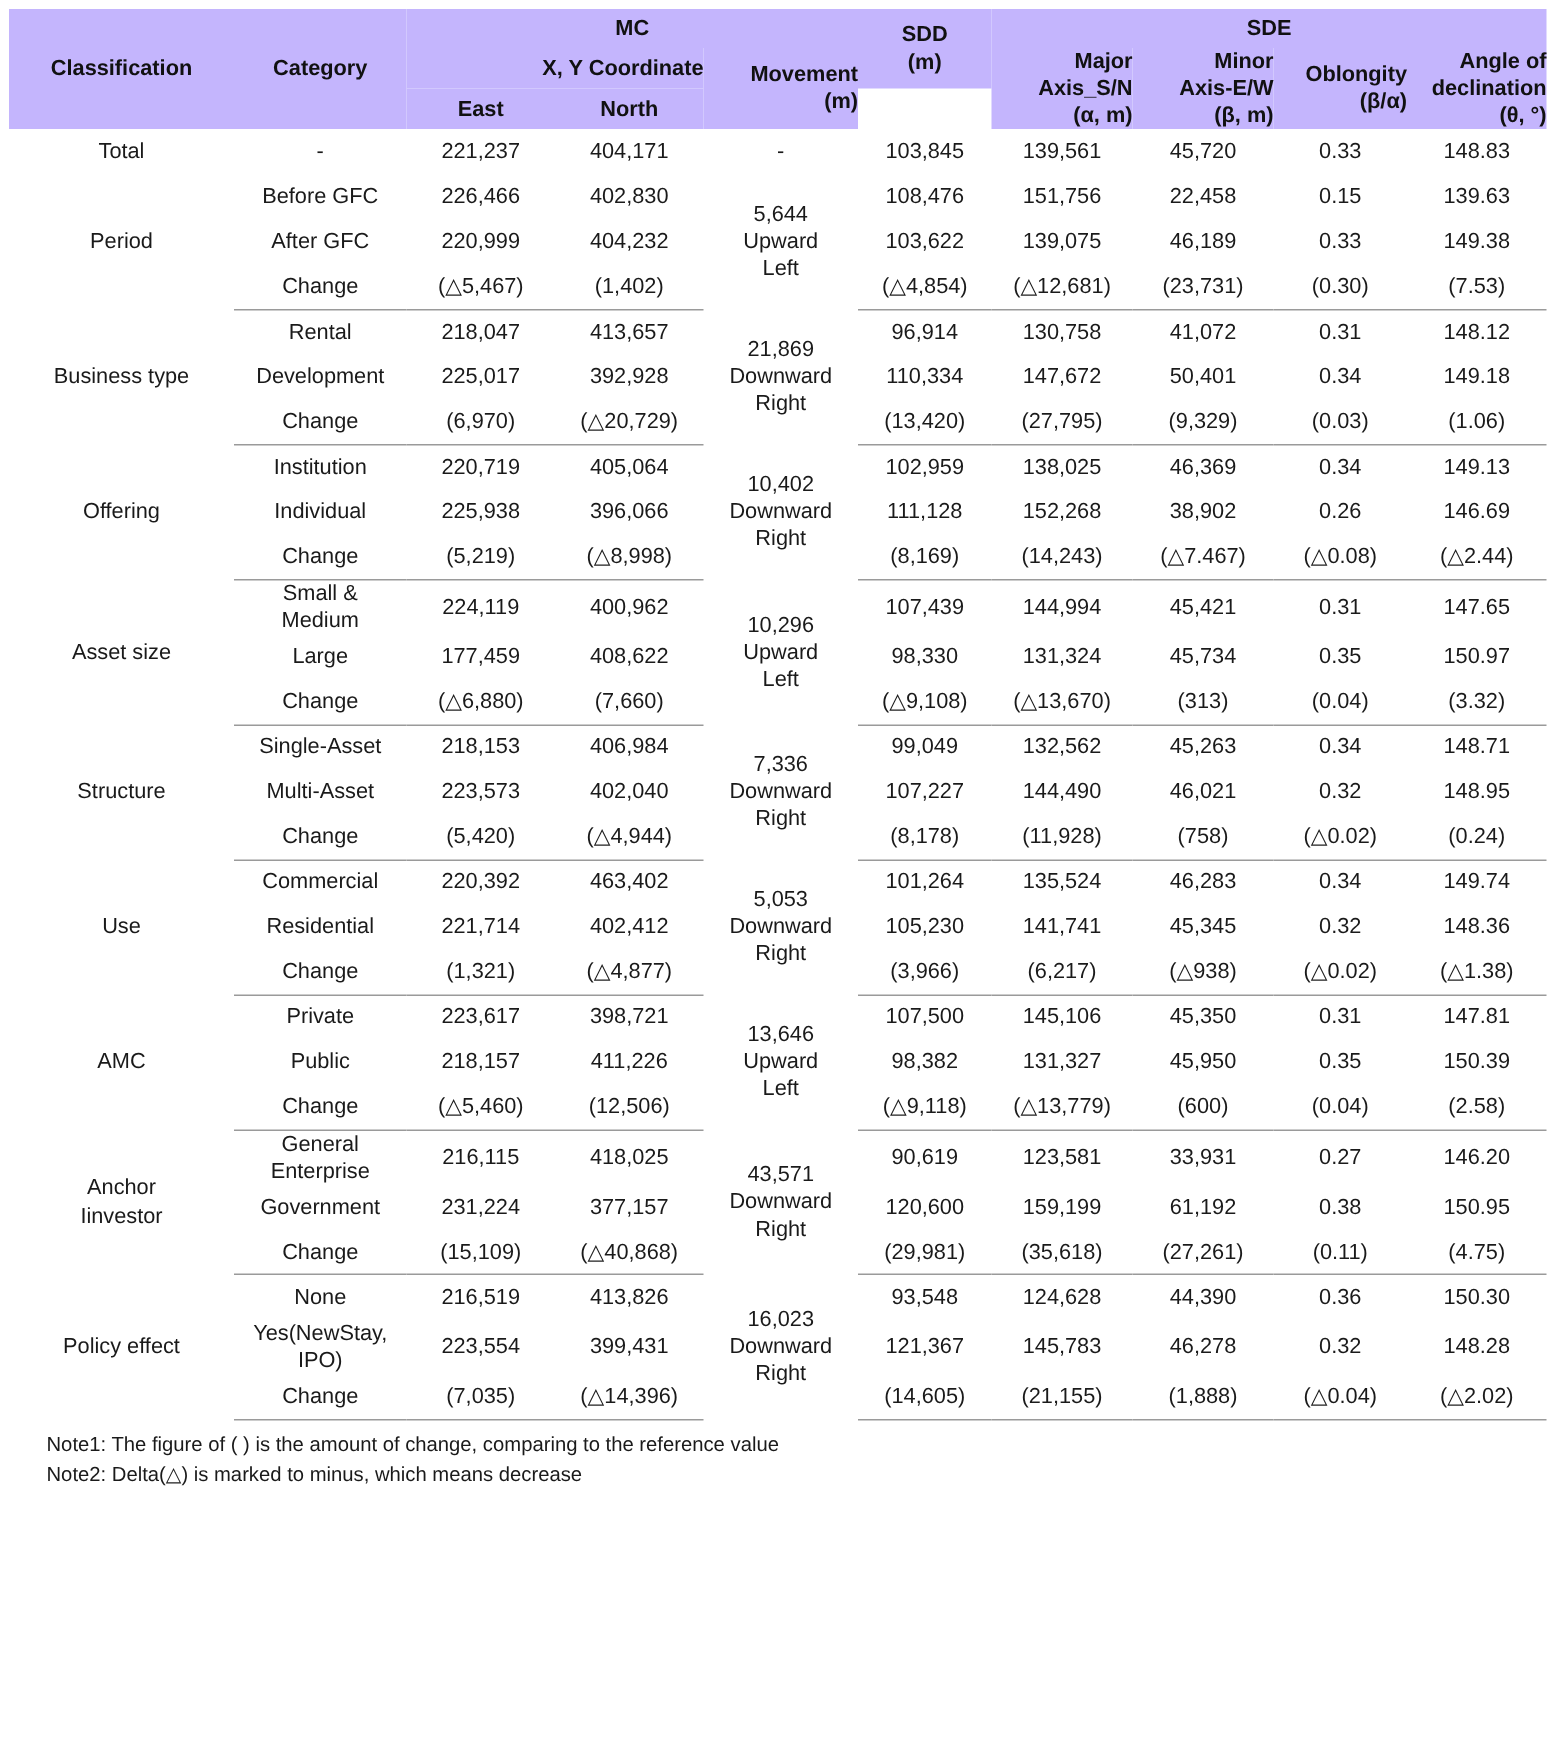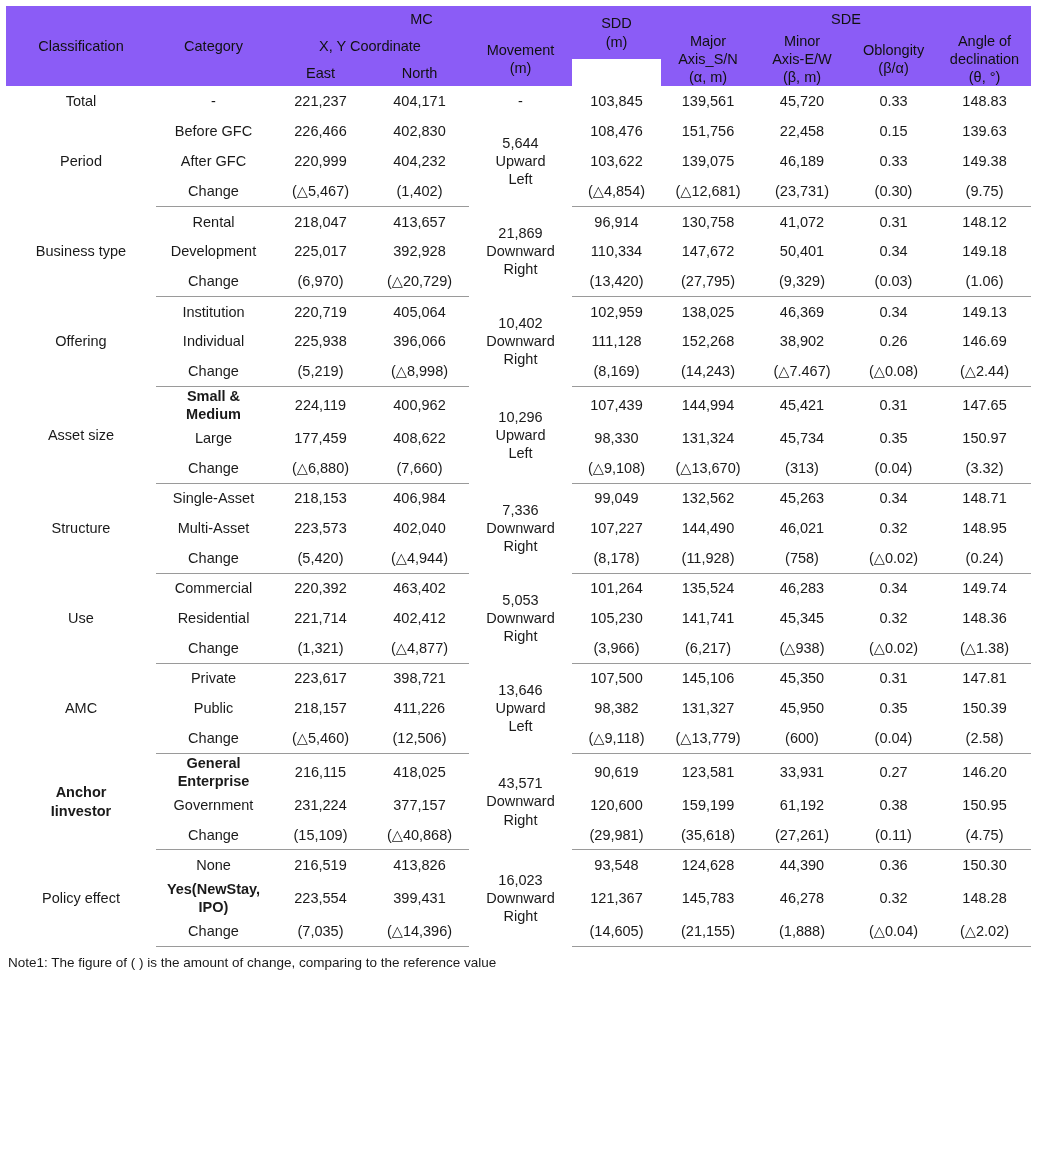--- a/index.html
+++ b/index.html
@@ -28,27 +28,27 @@
     font-size: 14.5px;
   }
   table.stat th, table.stat td {
     border: none;
     padding: 0;
     text-align: center;
     vertical-align: middle;
     line-height: 1.25;
   }
   thead th {
-    background: #8b5cf6;
-    font-weight: normal;
+    background: #c4b5fd;
+    font-weight: bold;
     color: #111;
     padding: 4px 2px;
   }
   thead tr.r1 th { height: 26px; }
-  thead tr.r2 th { height: 26px; }
+  thead tr.r2 th { height: 26px; text-align: right; }
   thead tr.r3 th { height: 26px; }
   .bt-thick { border-top: 2px solid #4a4a4a; }
   .bb-thick { border-bottom: 2px solid #4a4a4a; }
   .bl-thin { border-left: 1px solid #c8c8c8; }
   .head-under { border-bottom: 1px solid #9a9a9a; }
 
   tbody td {
     height: 30px;
     padding: 3px 4px;
     box-sizing: border-box;
@@ -69,22 +69,23 @@
   .movecell {
     border-bottom: 1px solid #9a9a9a;
     line-height: 1.3;
   }
   .notes {
     margin-top: 6px;
     font-size: 13.5px;
     color: #1a1a1a;
     line-height: 1.5;
     padding-left: 2px;
-  }
-  .twoline { line-height: 1.2; font-weight: bold; }
+    margin-left: 23px;
+  }
+  .twoline { line-height: 1.2; }
 </style>
 </head>
 <body>
 
 <div class="page">
   <table class="stat">
     <colgroup>
       <col style="width:150px">
       <col style="width:115px">
       <col style="width:99px">
@@ -180,21 +181,21 @@
         <td class="vsep catcell">149.38</td>
       </tr>
       <tr class="grp-last">
         <td class="cat vsep">Change</td>
         <td class="vsep">(△5,467)</td>
         <td class="vsep">(1,402)</td>
         <td class="vsep">(△4,854)</td>
         <td class="vsep">(△12,681)</td>
         <td class="vsep">(23,731)</td>
         <td class="vsep">(0.30)</td>
-        <td class="vsep">(9.75)</td>
+        <td class="vsep">(7.53)</td>
       </tr>
 
       <tr>
         <td class="classcell" rowspan="3">Business type</td>
         <td class="cat vsep catcell">Rental</td>
         <td class="vsep catcell">218,047</td>
         <td class="vsep catcell">413,657</td>
         <td class="vsep movecell" rowspan="3">
           <div>21,869</div>
           <div>Downward</div>
@@ -495,14 +496,15 @@
         <td class="vsep bb-thick">(21,155)</td>
         <td class="vsep bb-thick">(1,888)</td>
         <td class="vsep bb-thick">(△0.04)</td>
         <td class="vsep bb-thick">(△2.02)</td>
       </tr>
     </tbody>
   </table>
 
   <div class="notes">
     <div>Note1: The figure of (  ) is the amount of change, comparing to the reference value</div>
+    <div>Note2: Delta(△) is marked to minus, which means decrease</div>
   </div>
 </div>
 
 </body></html>

